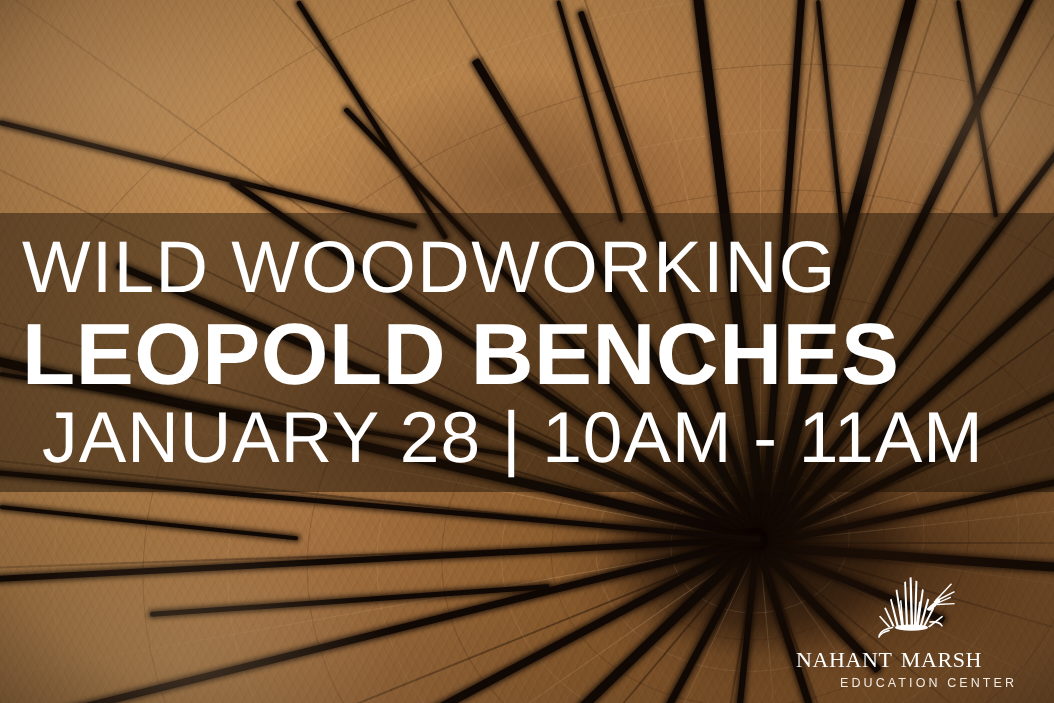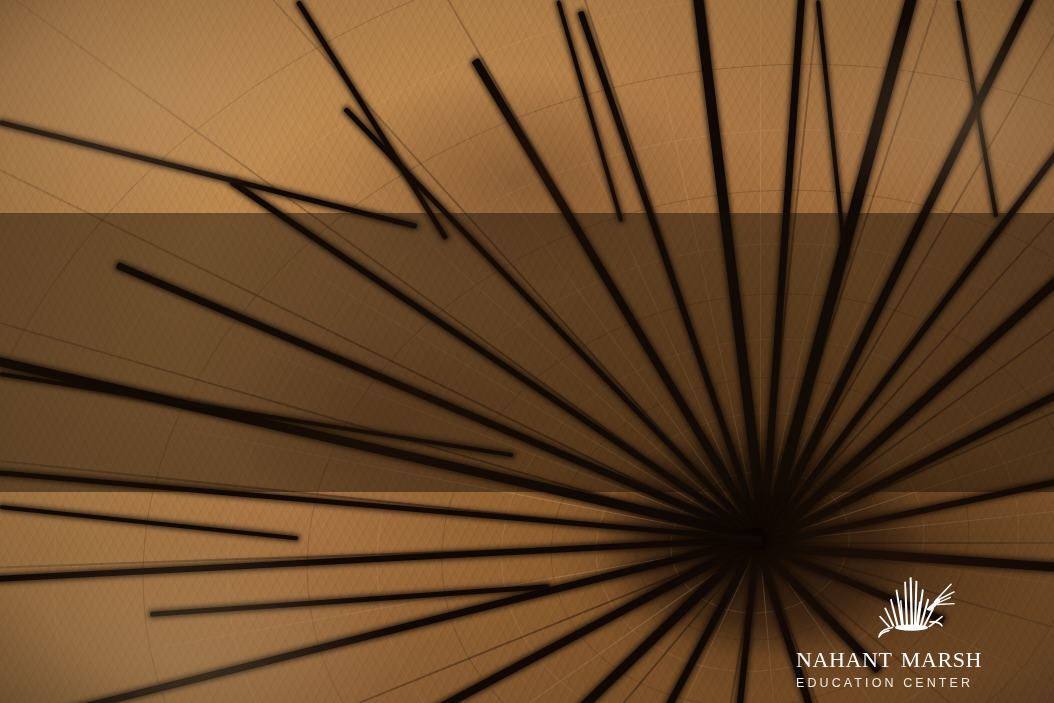--- a/index.html
+++ b/index.html
@@ -182,20 +182,21 @@
   .logo-sub{
     display:block;
     margin-top:5px;
     font-family:"Liberation Sans", sans-serif;
     font-size:12.5px;
     font-weight:300;
     letter-spacing:3.1px;
     line-height:1;
     color:#f2ece4;
     white-space:nowrap;
+    padding-left:44px;
   }
 </style>
 </head>
 <body>
 
 <div class="poster">
 
   <div class="wood-base"></div>
 
   <div class="rings">
@@ -301,20 +302,25 @@
     <b style="left:960px;top:0px;width:220px;height:4px;transform:rotate(80deg);"></b>
     <b style="left:300px;top:0px;width:280px;height:5px;transform:rotate(58deg);"></b>
     <b style="left:560px;top:0px;width:230px;height:4px;transform:rotate(74deg);"></b>
   </div>
 
   <div class="blotch"></div>
   <div class="vignette"></div>
 
   <div class="band"></div>
 
+  <div class="headline">
+    <span class="line line1">WILD WOODWORKING</span>
+    <span class="line line2">LEOPOLD BENCHES</span>
+    <span class="line line3">JANUARY 28 | 10AM - 11AM</span>
+  </div>
 
   <div class="logo">
 
     <svg class="logo-mark" viewBox="0 0 96 74" aria-hidden="true">
       <g fill="#ffffff">
 
         <path d="M45.6 8.5 L47.6 8.2 L49.2 57.5 L46.6 57.5 Z"></path>
         <path d="M40.2 13.0 L42.0 12.6 L44.2 57.5 L41.8 57.5 Z"></path>
         <path d="M51.5 11.5 L53.4 12.2 L52.2 57.5 L49.9 57.5 Z"></path>
 

